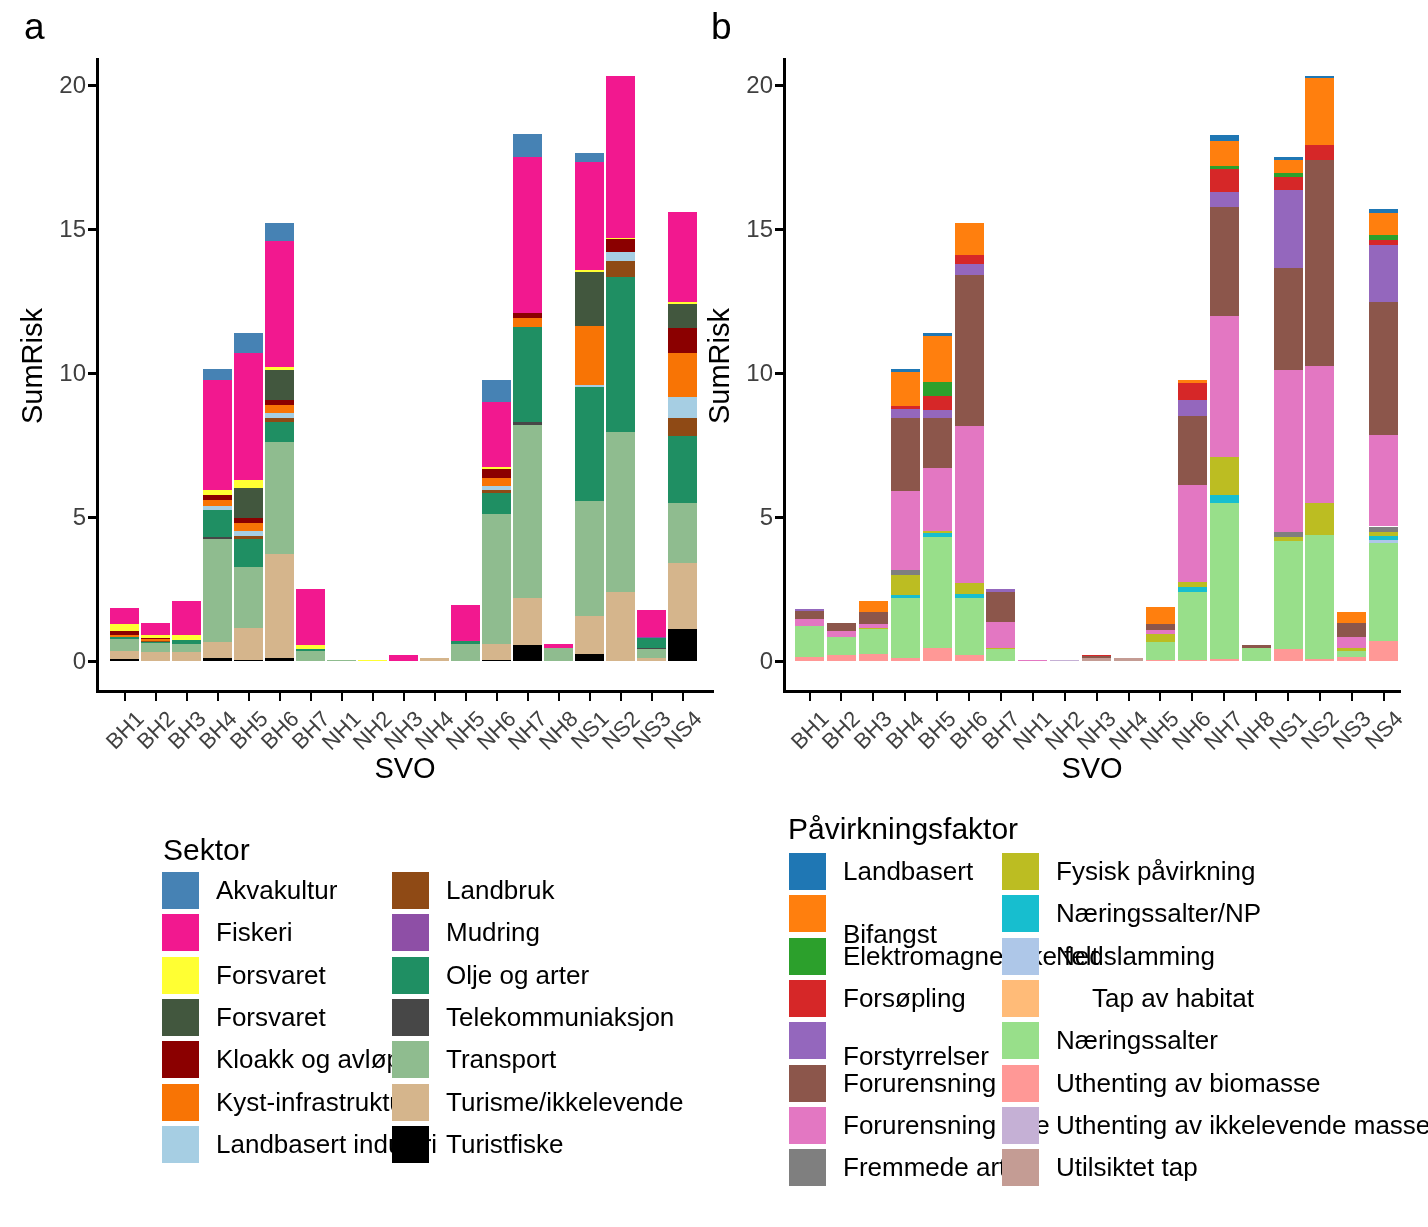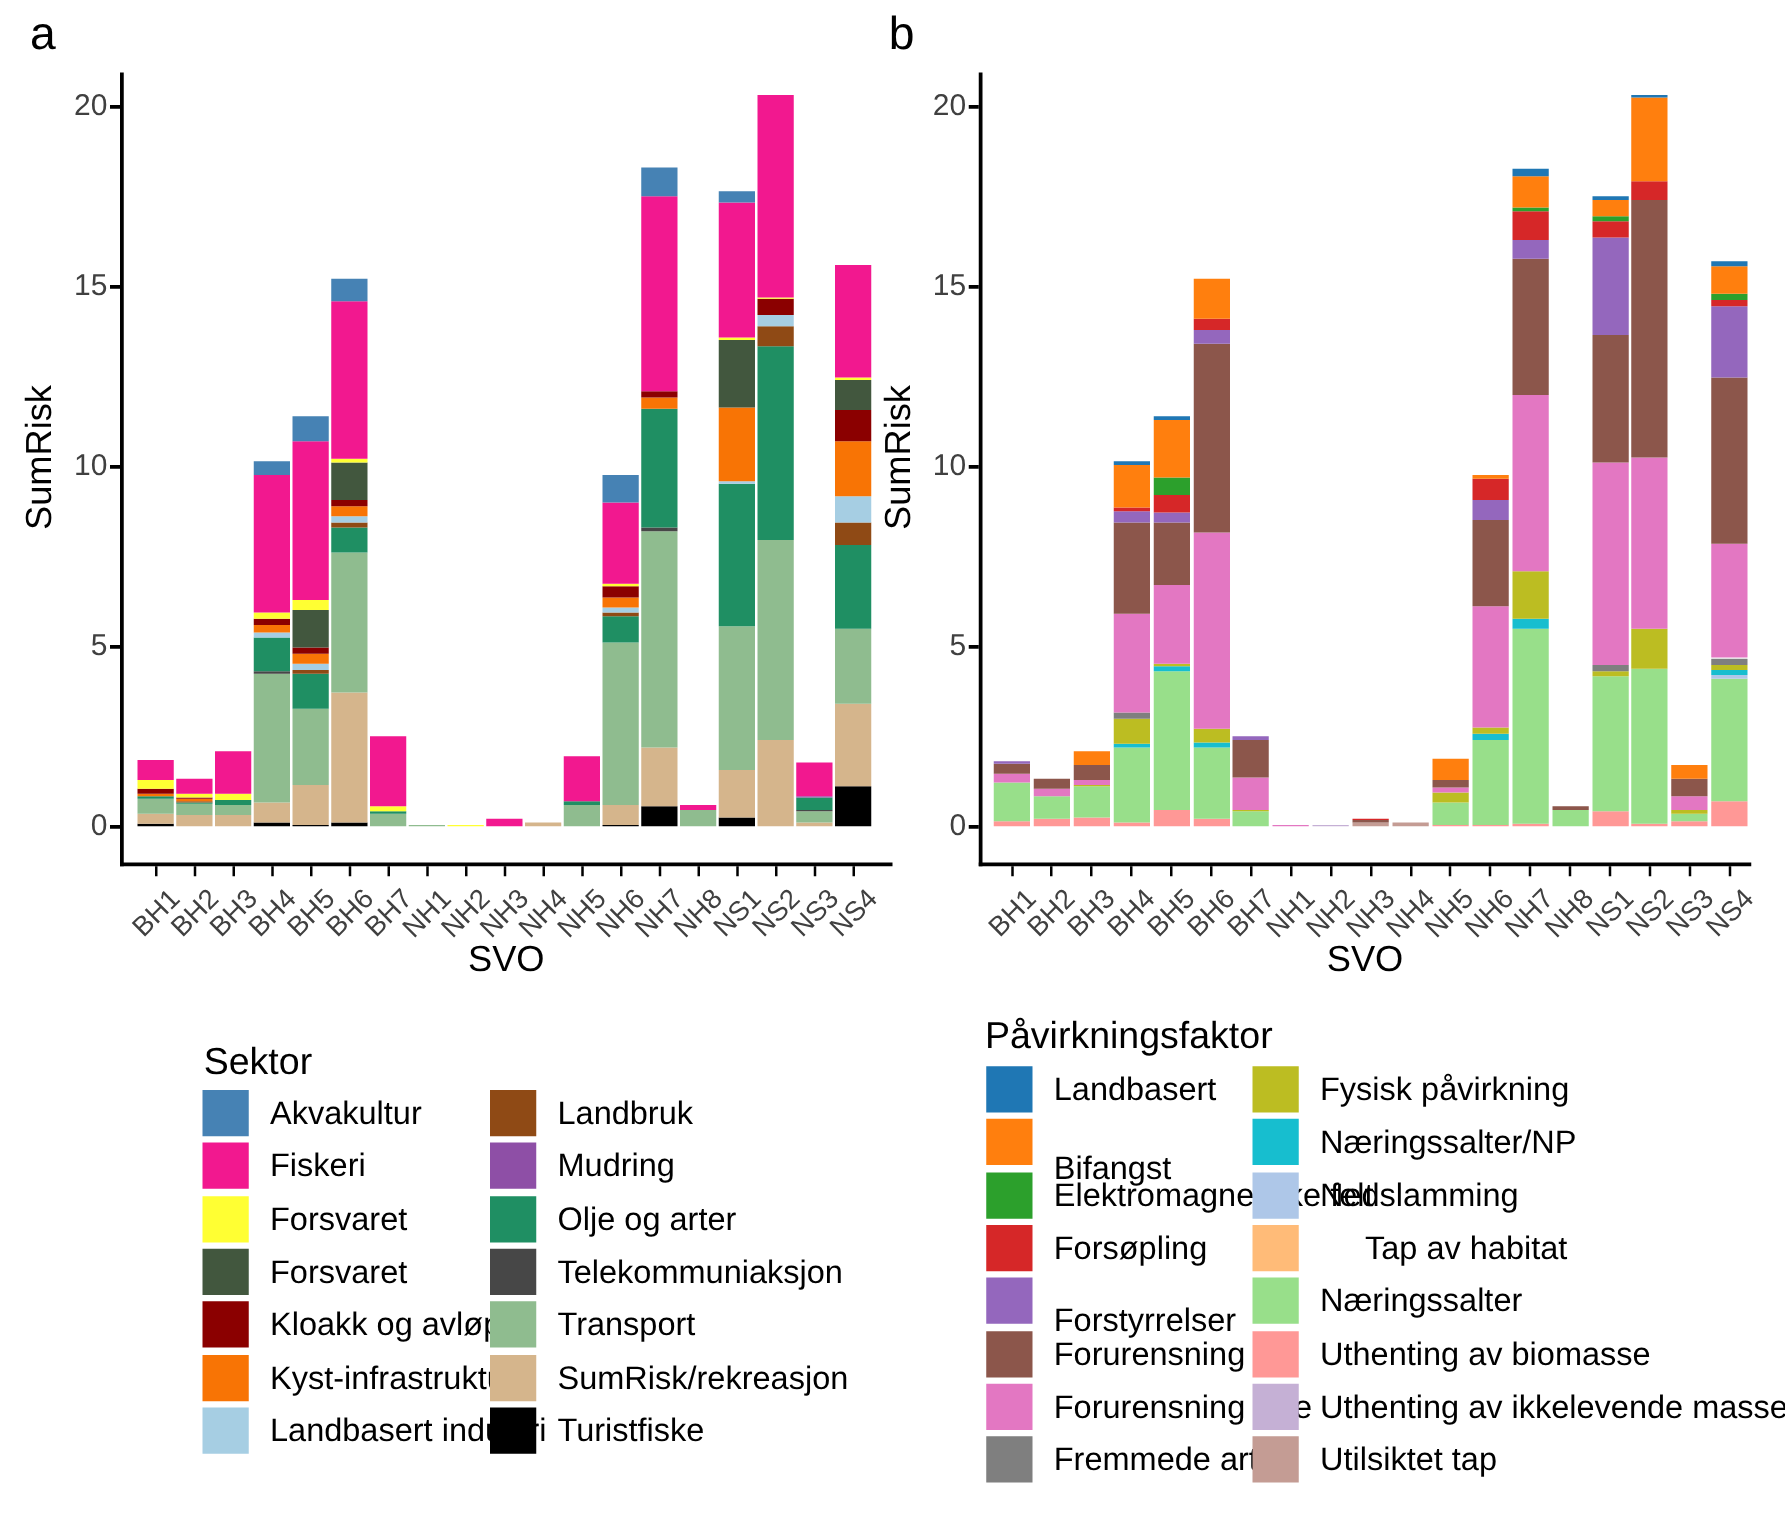--- a/index.html
+++ b/index.html
@@ -414,21 +414,21 @@
         <div class="legend-label" style="left: 446px; top: 872px;">Landbruk</div>
         <div class="swatch" style="left: 392px; top: 914.3px; background: rgb(142, 79, 166);"></div>
         <div class="legend-label" style="left: 446px; top: 914.3px;">Mudring</div>
         <div class="swatch" style="left: 392px; top: 956.6px; background: rgb(31, 143, 99);"></div>
         <div class="legend-label" style="left: 446px; top: 956.6px;">Olje og arter</div>
         <div class="swatch" style="left: 392px; top: 998.9px; background: rgb(71, 71, 71);"></div>
         <div class="legend-label" style="left: 446px; top: 998.9px;">Telekommuniaksjon</div>
         <div class="swatch" style="left: 392px; top: 1041.2px; background: rgb(143, 188, 143);"></div>
         <div class="legend-label" style="left: 446px; top: 1041.2px;">Transport</div>
         <div class="swatch" style="left: 392px; top: 1083.5px; background: rgb(213, 181, 140);"></div>
-        <div class="legend-label" style="left: 446px; top: 1083.5px;">SumRisk/rekreasjon</div>
+        <div class="legend-label" style="left: 446px; top: 1083.5px;">Turisme/ikkelevende</div>
         <div class="swatch" style="left: 392px; top: 1125.8px; background: rgb(0, 0, 0);"></div>
         <div class="legend-label" style="left: 446px; top: 1125.8px;">Turistfiske</div>
       </div>
   </div>
 
   <div class="legend">
     <div class="legend-title" style="left:788px;top:812px;">Påvirkningsfaktor</div>
     <div id="legend-b-items">
         <div class="swatch" style="left: 789px; top: 853px; background: rgb(31, 119, 180);"></div>
         <div class="legend-label" style="left: 843px; top: 853px;">Landbasert</div>

